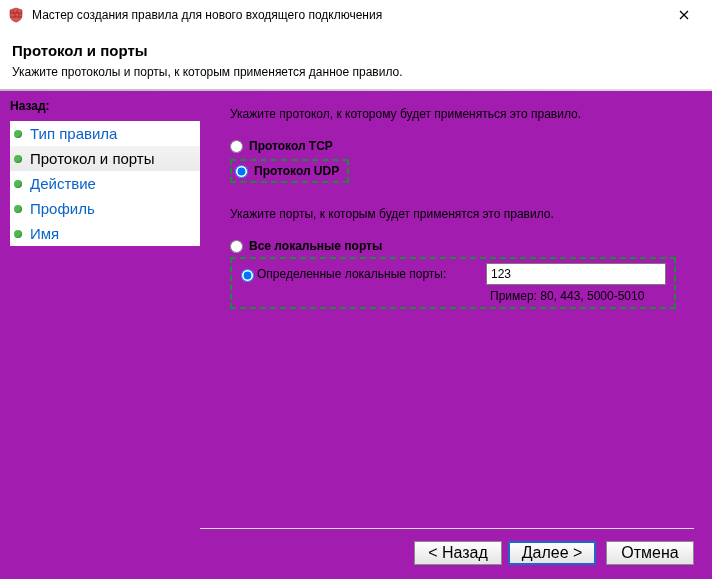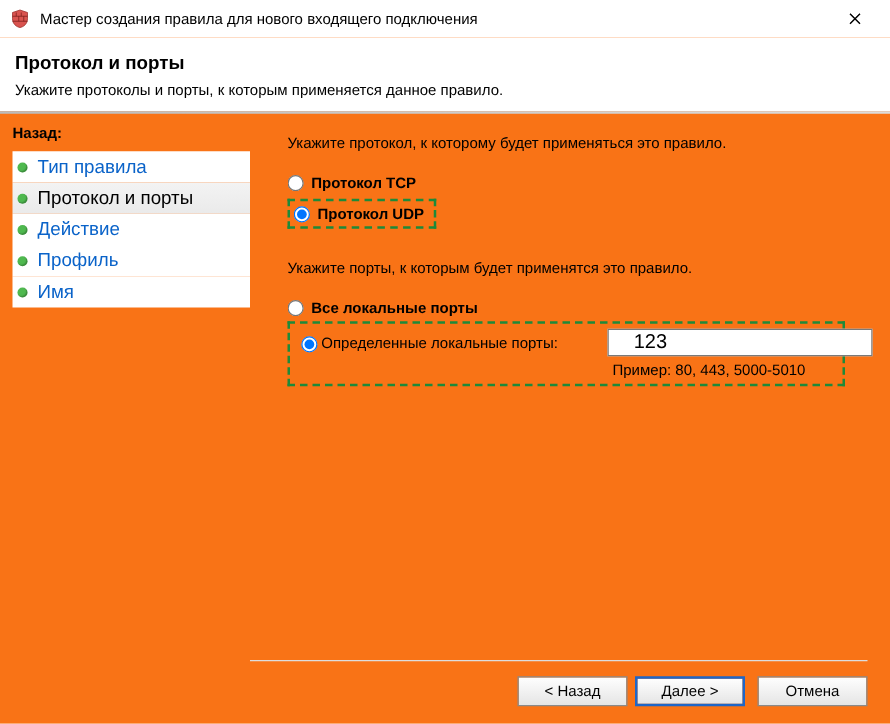--- a/index.html
+++ b/index.html
@@ -10,21 +10,21 @@
     font-family: "Segoe UI", Tahoma, sans-serif;
     font-size: 12px;
     color: #000;
     background: #fff;
     overflow: hidden;
   }
   .window {
     position: relative;
     width: 712px;
     height: 579px;
-    background: #f97316;
+    background: #a21caf;
     box-sizing: border-box;
   }
   
   .titlebar {
     height: 30px;
     display: flex;
     align-items: center;
     padding: 0 8px;
     background: #fff;
   }
@@ -153,22 +153,22 @@
   }
   .ports-row .label-wrap {
     display: flex;
     align-items: center;
     flex: 0 0 250px;
   }
   .ports-row input[type=text] {
     width: 170px;
     height: 18px;
     border: 1px solid #7a7a7a;
-    font-size: 16px;
-    padding: 1px 20px;
+    font-size: 12px;
+    padding: 1px 4px;
     box-sizing: content-box;
     font-family: inherit;
   }
   .example-row {
     margin-top: 4px;
     padding-left: 254px;
     font-size: 12px;
     color: #000;
   }
 
@@ -182,21 +182,21 @@
     padding-top: 12px;
     display: flex;
     justify-content: flex-end;
     gap: 10px;
   }
   .btn {
     min-width: 88px;
     height: 24px;
     border: 1px solid #8a8a8a;
     background: linear-gradient(#fefefe, #e5e5e5);
-    font-size: 12px;
+    font-size: 16px;
     font-family: inherit;
     cursor: pointer;
     padding: 0 12px;
   }
   .btn.primary {
     border: 2px solid #1e66c8;
     padding: 0 11px;
   }
   .btn-group { display: flex; gap: 0; }
   .btn-group .btn:first-child { margin-right: 6px; }

